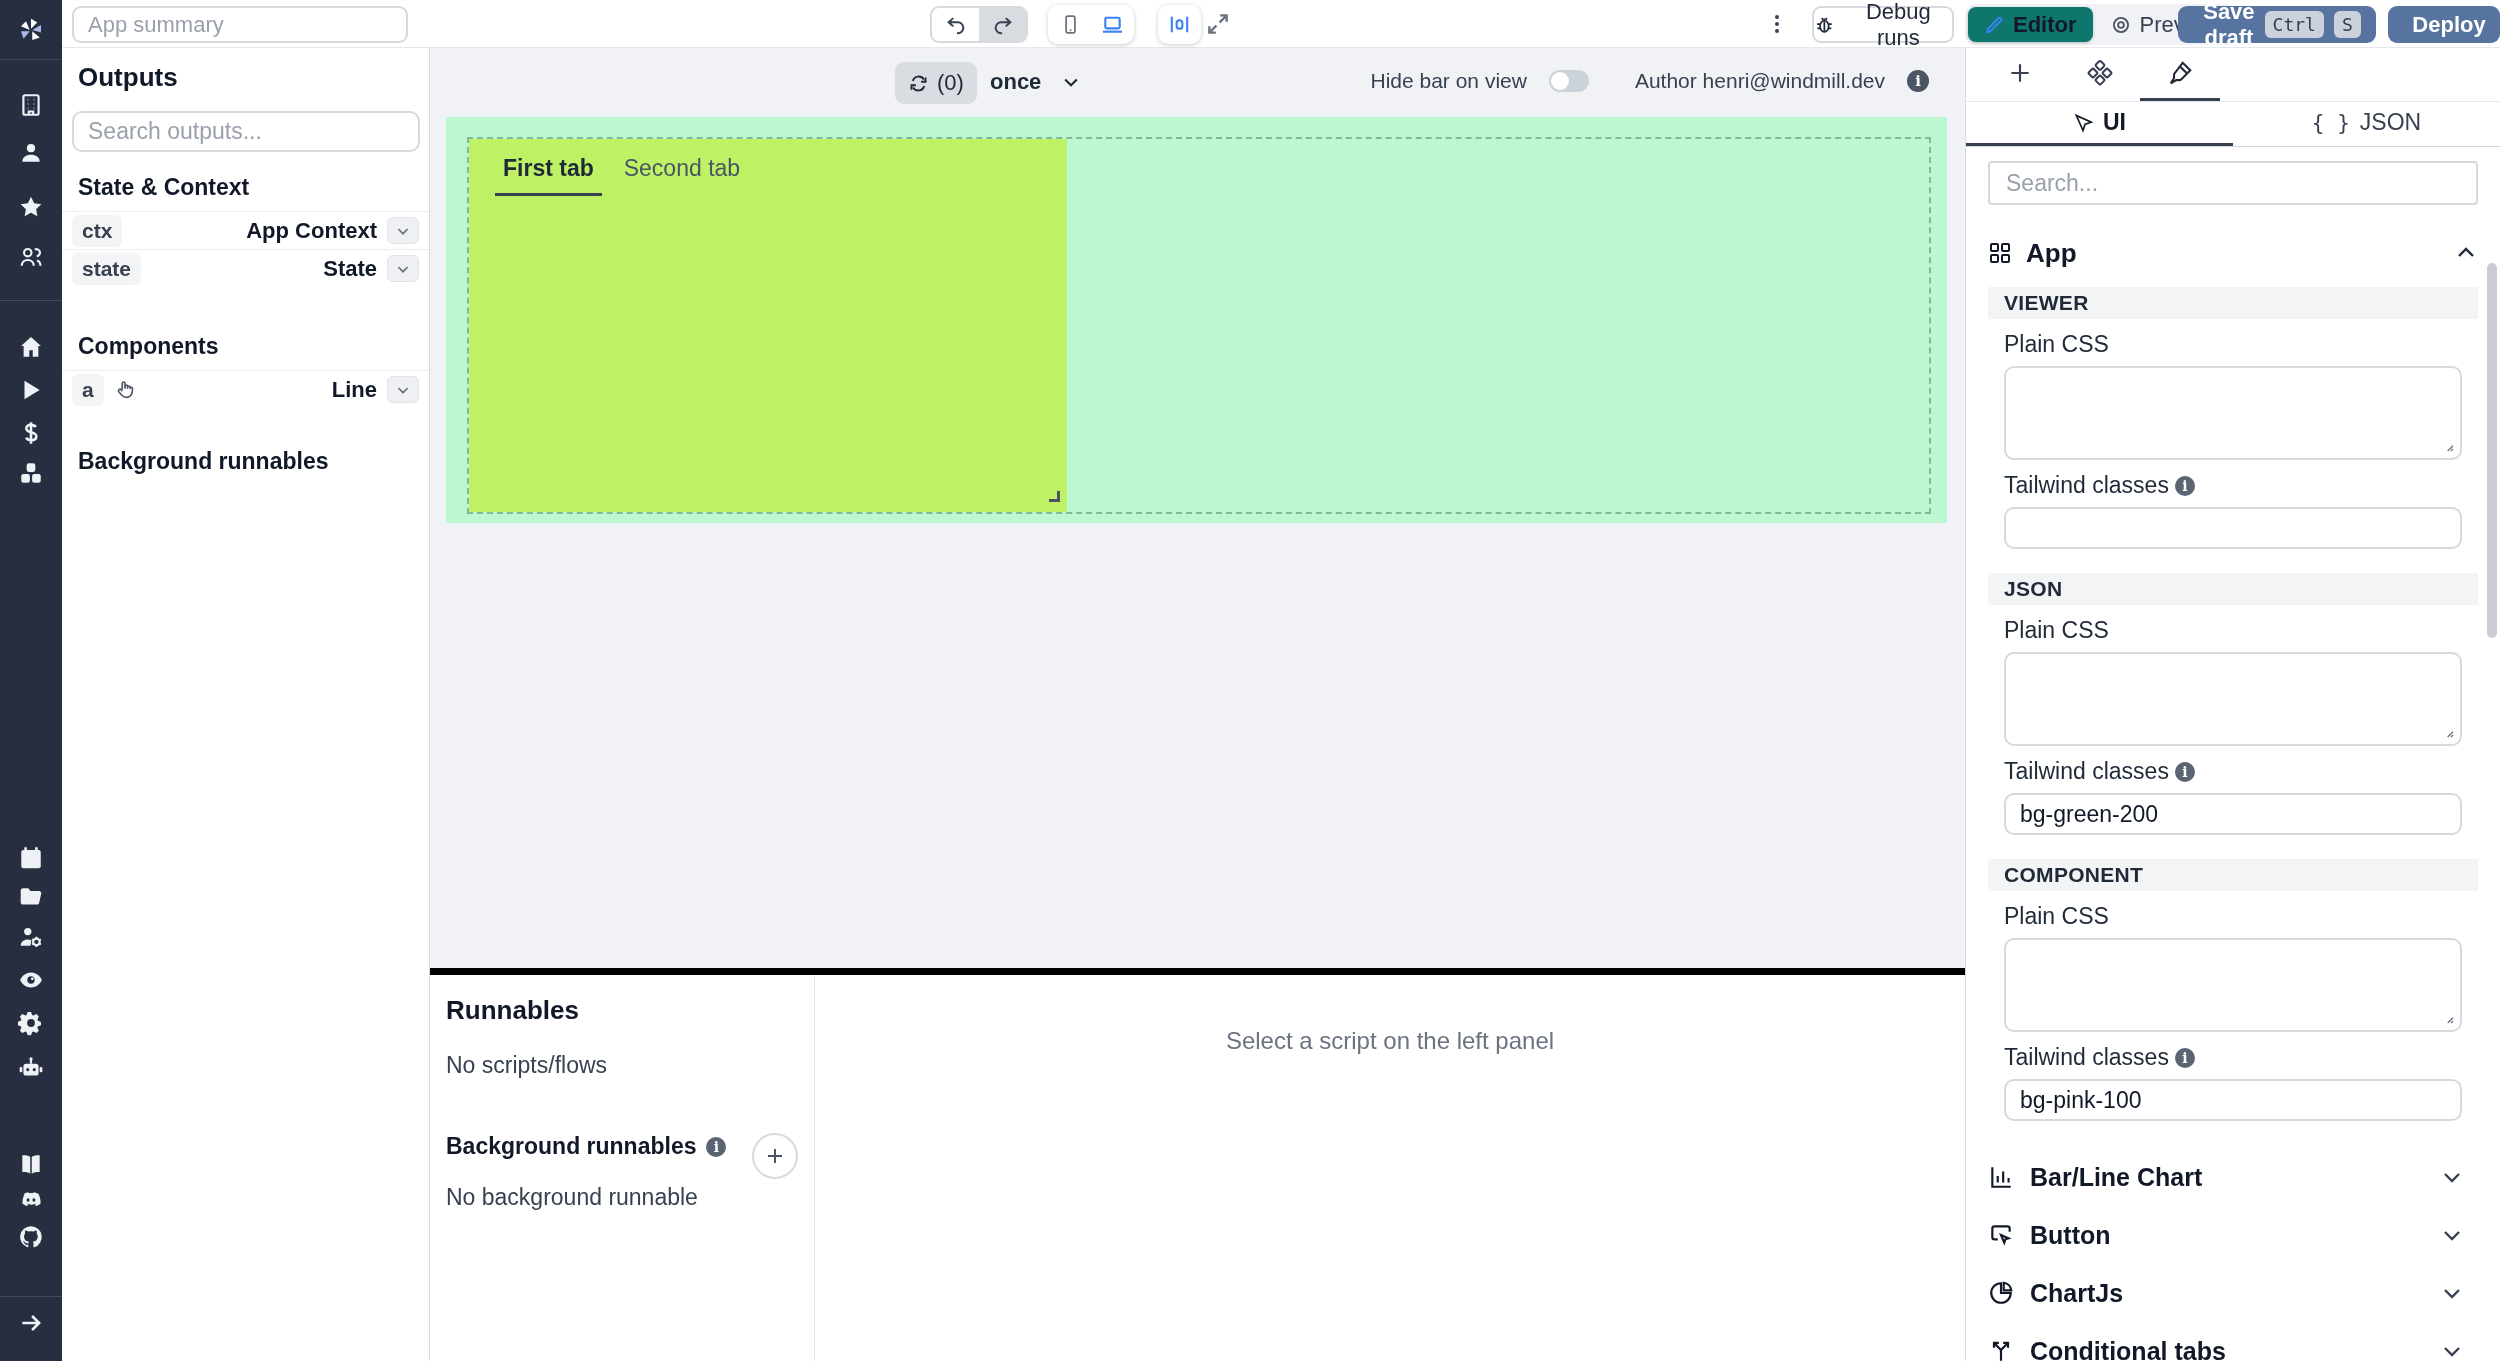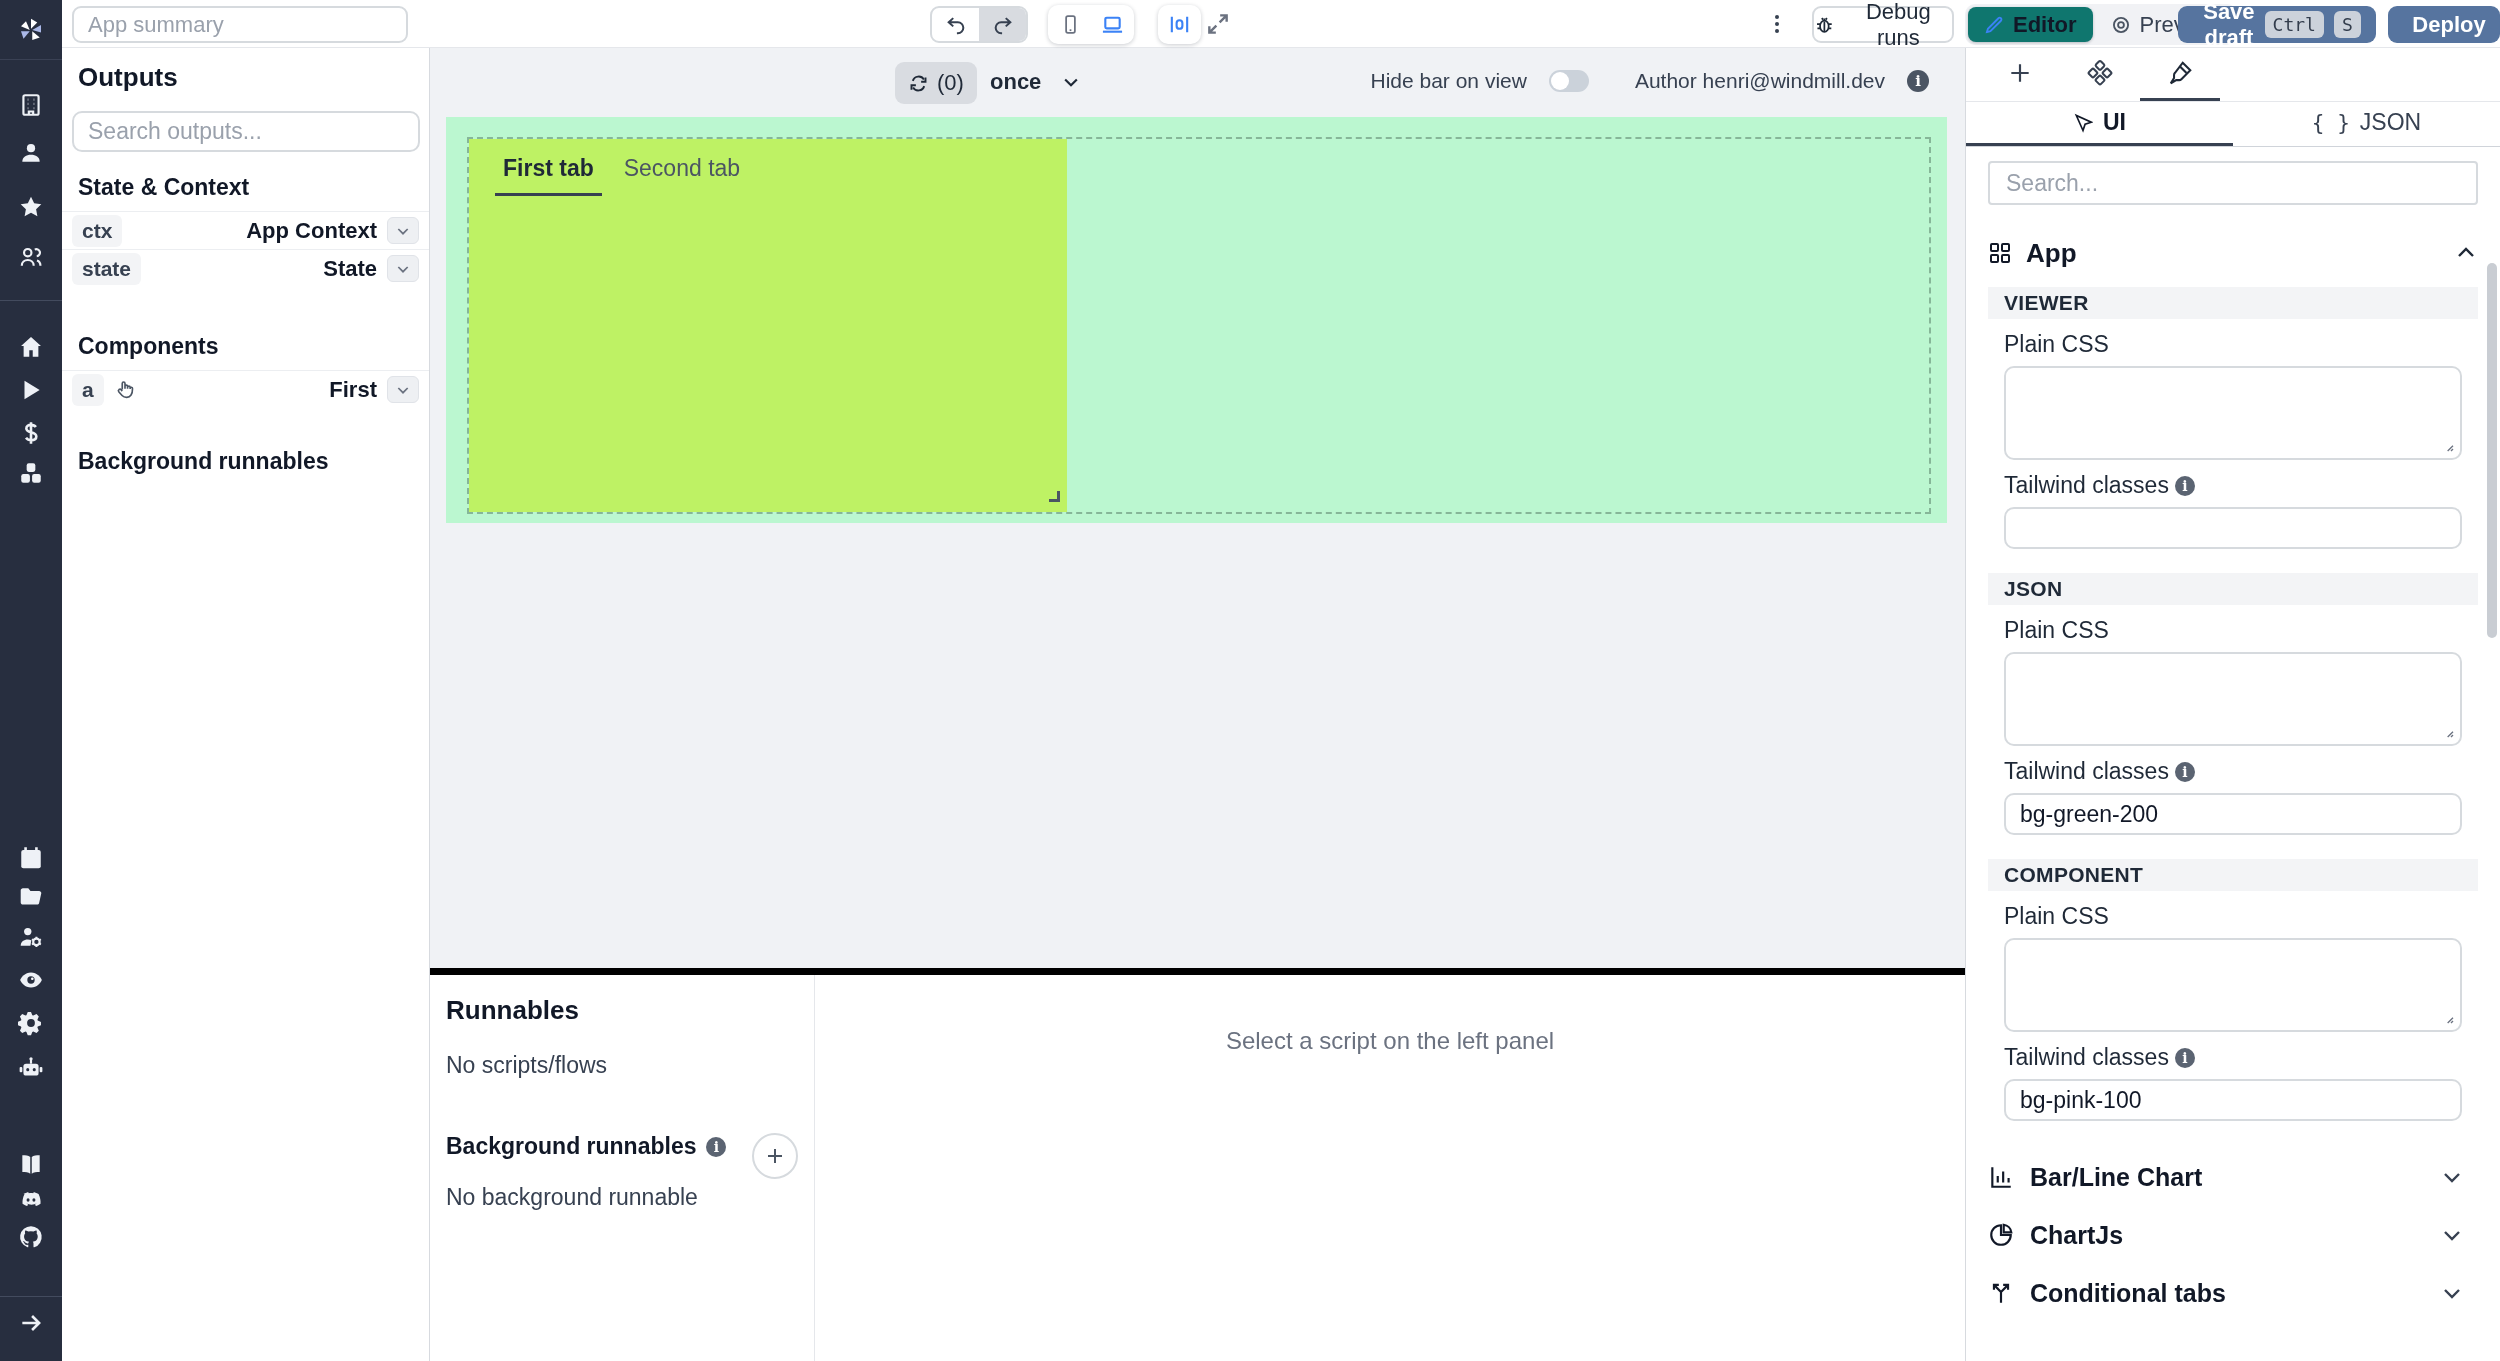--- a/index.html
+++ b/index.html
@@ -347,21 +347,21 @@
   </div>
 
   <div class="lp-sec" style="margin-top:46px">Components</div>
   <div class="lp-row">
     <span class="badge">a</span>
     <span class="hand">
         <svg viewBox="0 0 24 24" width="22" height="22" fill="none" stroke="currentColor" stroke-width="1.8">
           <path d="M9 11.5V4.8a1.5 1.5 0 0 1 3 0v5.7m0-2.5a1.4 1.4 0 0 1 2.8 0v2.5m0-1.4a1.4 1.4 0 0 1 2.8 0v1.9m0-.8a1.3 1.3 0 0 1 2.6.3c0 3.5-.6 5.5-1.6 7a5.6 5.6 0 0 1-4.8 2.5c-2.5 0-3.8-.7-5-2L5.2 14c-.6-.8-.5-1.9.3-2.5.7-.5 1.7-.4 2.3.3l1.2 1.4"></path>
         </svg>
       </span>
-    <span class="type">First</span>
+    <span class="type">Line</span>
     <span class="chev-box">
         <svg viewBox="0 0 24 24" width="16" height="16" fill="none" stroke="currentColor" stroke-width="2.6">
           <path d="M5 9l7 7 7-7"></path>
         </svg>
       </span>
   </div>
 
   <div class="lp-sec" style="margin-top:40px">Background runnables</div>
 </aside>
 
@@ -535,20 +535,32 @@
           </svg>
         <span class="t">Bar/Line Chart</span>
         <span class="chev">
             <svg viewBox="0 0 24 24" width="24" height="24" fill="none" stroke="currentColor" stroke-width="2.4">
               <path d="M5 9l7 7 7-7"></path>
             </svg>
           </span>
       </div>
       <div class="rp-crow">
         <svg viewBox="0 0 24 24" width="26" height="26" fill="none" stroke="#111827" stroke-width="2">
+            <path d="M20 9V6a2 2 0 0 0-2-2H6a2 2 0 0 0-2 2v8a2 2 0 0 0 2 2h3"></path>
+            <path d="M12 12l7 3-3 1-1 3z"></path>
+          </svg>
+        <span class="t">Button</span>
+        <span class="chev">
+            <svg viewBox="0 0 24 24" width="24" height="24" fill="none" stroke="currentColor" stroke-width="2.4">
+              <path d="M5 9l7 7 7-7"></path>
+            </svg>
+          </span>
+      </div>
+      <div class="rp-crow">
+        <svg viewBox="0 0 24 24" width="26" height="26" fill="none" stroke="#111827" stroke-width="2">
             <path d="M12 3a9 9 0 1 0 9 9h-9z"></path>
             <path d="M14.5 2.5a8 8 0 0 1 7 7h-7z"></path>
           </svg>
         <span class="t">ChartJs</span>
         <span class="chev">
             <svg viewBox="0 0 24 24" width="24" height="24" fill="none" stroke="currentColor" stroke-width="2.4">
               <path d="M5 9l7 7 7-7"></path>
             </svg>
           </span>
       </div>

